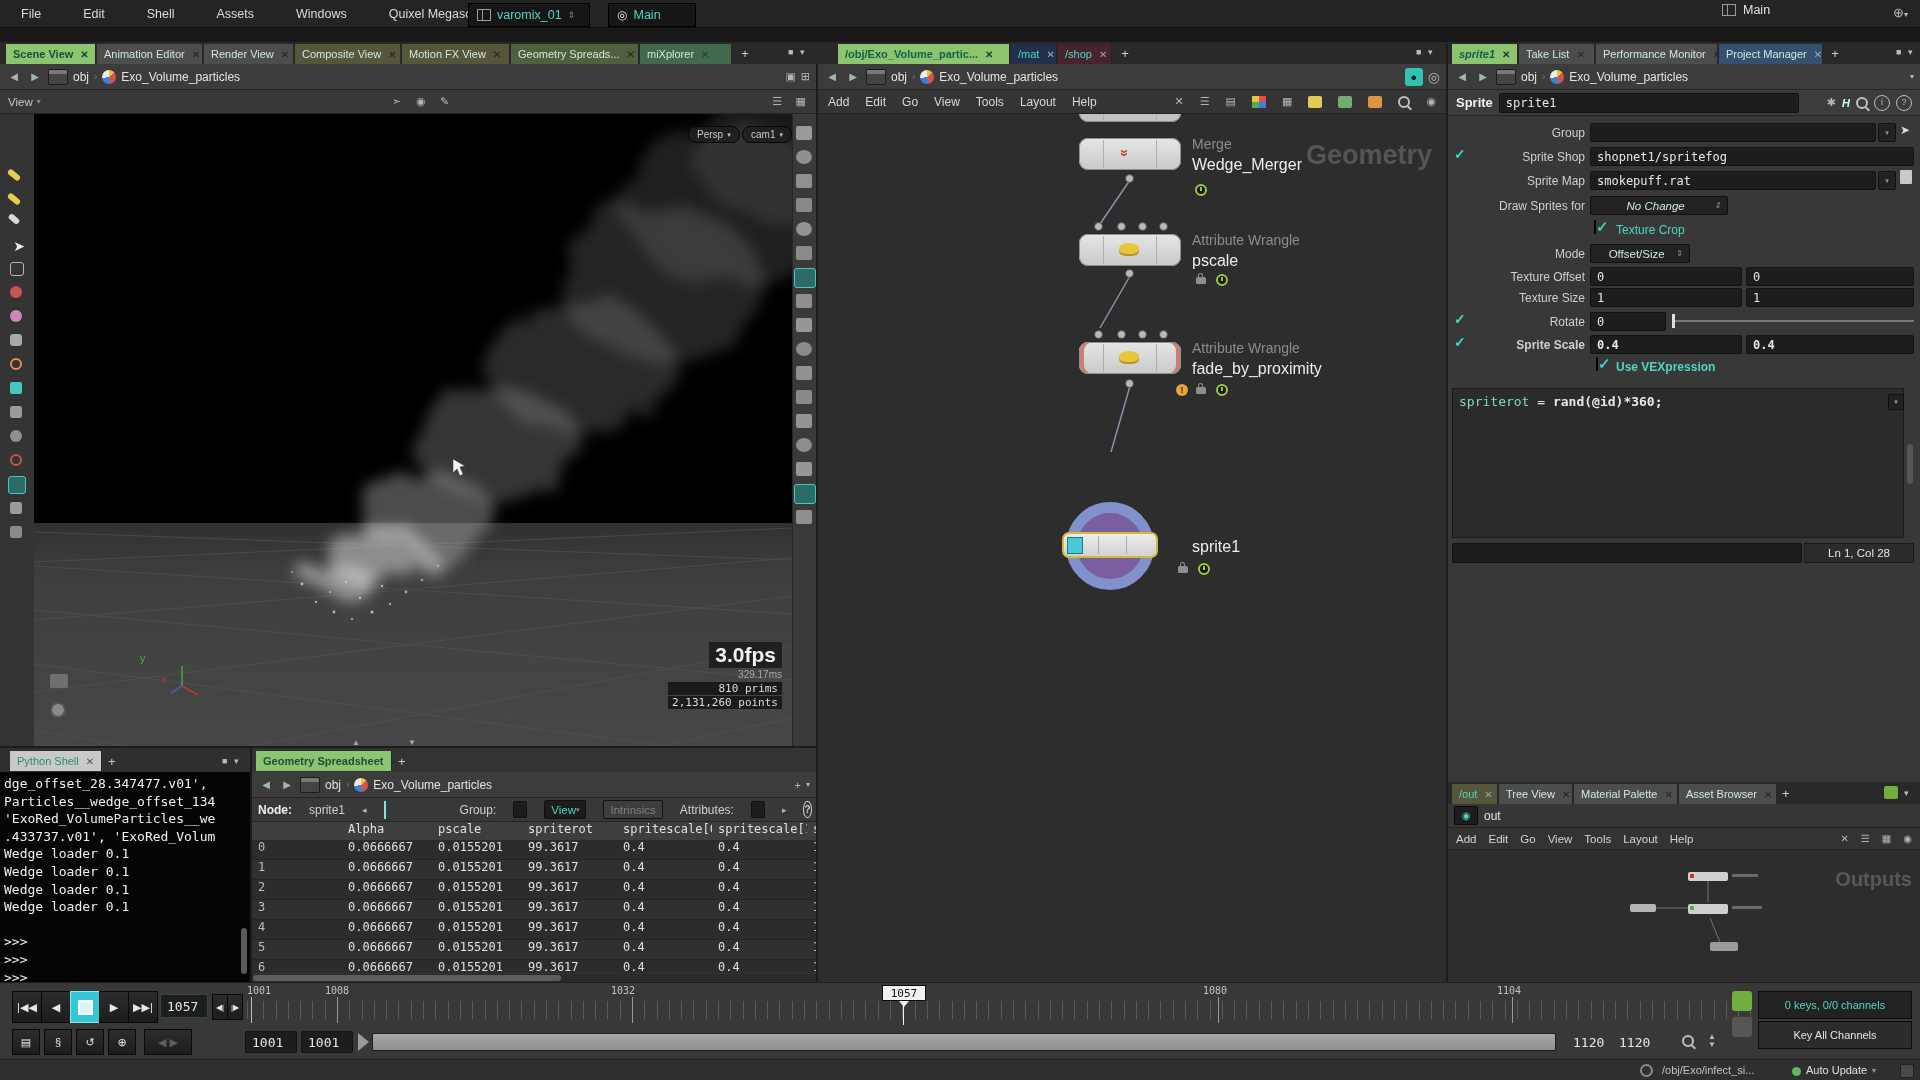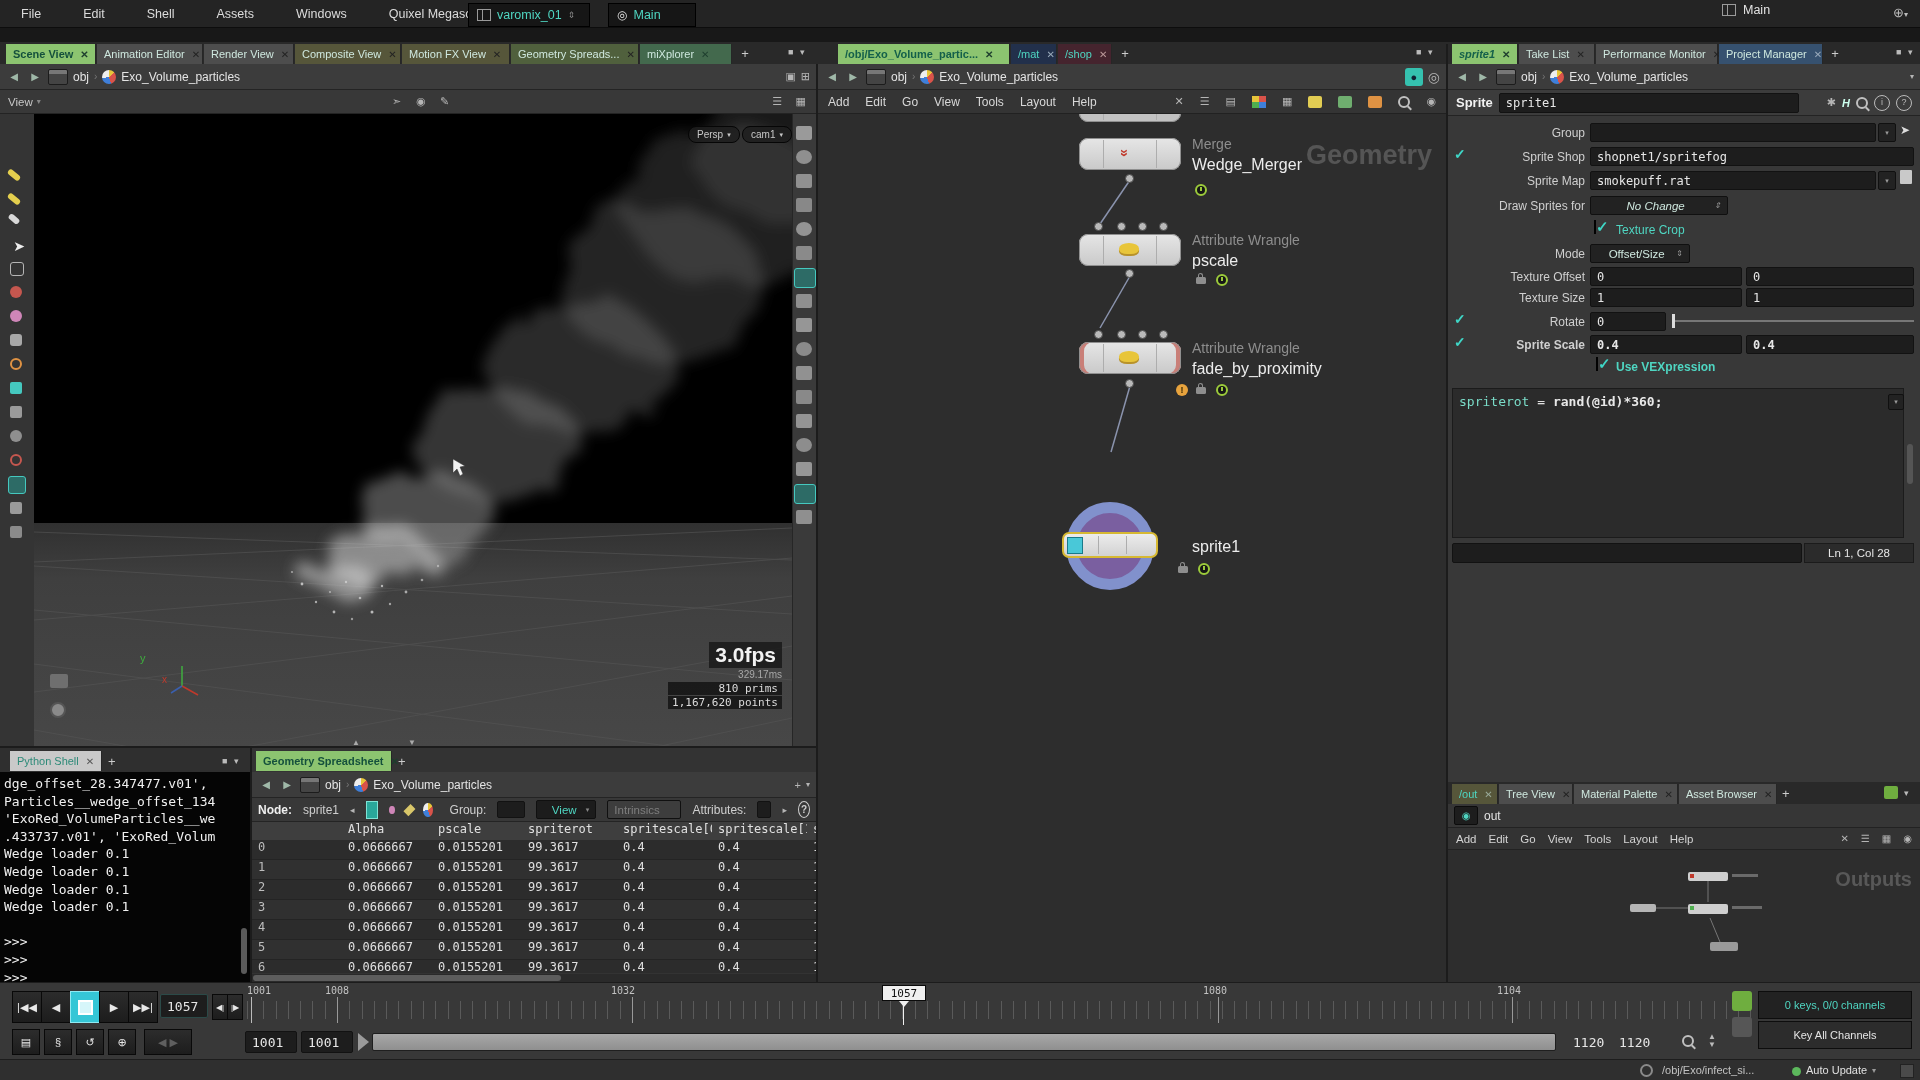--- a/index.html
+++ b/index.html
@@ -280,21 +280,21 @@
         </div>
       <div class="a r" style="left:708px;top:12px;height:15px;background:#1f1f1fd9;border:1px solid #060606;border-radius:8px;padding:0 8px;gap:4px;color:#c9c9c9;font-size:10px;">
           <span>cam1</span>
           <span style="font-size:7px;">▾</span>
         </div>
 
       <div class="a" style="right:10px;top:528px;text-align:right;">
         <div style="background:#161616cc;display:inline-block;padding:1px 6px;"><span style="color:#f2f2f2;font-size:21px;font-weight:bold;">3.0fps</span></div>
         <div style="color:#a8a8a8;font-size:10px;margin-top:1px;">329.17ms</div>
         <div style="background:#101010cc;color:#dcdcdc;font-size:11px;padding:0 4px;margin-top:2px;" class="mono">810  prims</div>
-        <div style="background:#101010cc;color:#dcdcdc;font-size:11px;padding:0 4px;margin-top:1px;" class="mono">1,167,620 points</div>
+        <div style="background:#101010cc;color:#dcdcdc;font-size:11px;padding:0 4px;margin-top:1px;" class="mono">2,131,260 points</div>
       </div>
       <div class="a toolicon" style="left:16px;top:560px;width:18px;height:14px;background:#6f6f6f;border-radius:2px;"></div>
       <div class="a toolicon" style="left:16px;top:588px;width:16px;height:16px;border-radius:50%;background:#8a8a8a;border:2px solid #555;box-sizing:border-box;"></div>
     </div>
 
     <div class="a" style="left:792px;top:50px;width:24px;height:632px;background:#3a3a3a;border-left:1px solid #262626;"></div>
     <div class="toolicon" style="left:796px;top:62px;width:16px;height:14px;background:#9a9a9a;border-radius:2px;"></div>
     <div class="toolicon" style="left:796px;top:86px;width:16px;height:14px;background:#8f8f8f;border-radius:50%;"></div>
     <div class="toolicon" style="left:796px;top:110px;width:16px;height:14px;background:#909090;border-radius:2px;"></div>
     <div class="toolicon" style="left:796px;top:134px;width:16px;height:14px;background:#888;border-radius:2px;"></div>
@@ -351,21 +351,21 @@
       <span class="navarr">▶</span>
       <span class="clapper"></span>
       <span class="crumb">obj</span>
       <span class="sep">›</span>
       <span class="pie"></span>
       <span class="crumb">Exo_Volume_particles</span>
       <span style="flex:1"></span>
       <span class="ic">+</span>
       <span class="ic" style="font-size:8px;">▾</span>
     </div>
-    <div class="a r" style="left:0;top:50px;width:564px;height:24px;background:#383838;border-bottom:1px solid #242424;padding:0 6px;gap:11px;box-sizing:border-box;">
+    <div class="a r" style="left:0;top:50px;width:564px;height:24px;background:#383838;border-bottom:1px solid #242424;padding:0 6px;gap:17px;box-sizing:border-box;">
       <span style="color:#f0f0f0;font-weight:bold;font-size:12px;">Node:</span>
       <span style="color:#cfcfcf;font-size:12px;">sprite1</span>
       <span class="ic" style="font-size:9px;">◂</span>
       <span style="width:16px;height:16px;background:#2aa79b;border:1px solid #7fe3d6;display:inline-block;"></span>
       <span style="width:8px;height:8px;background:#cf86b8;border-radius:50%;display:inline-block;"></span>
       <span style="width:10px;height:10px;background:#d9c76a;transform:rotate(45deg);display:inline-block;"></span>
       <span class="pie"></span>
       <span style="color:#cfcfcf;font-size:12px;margin-left:6px;">Group:</span>
       <span class="fl" style="width:34px;height:17px;"></span>
       <div class="dd" style="width:84px;height:19px;background:#1c1c1c;">

